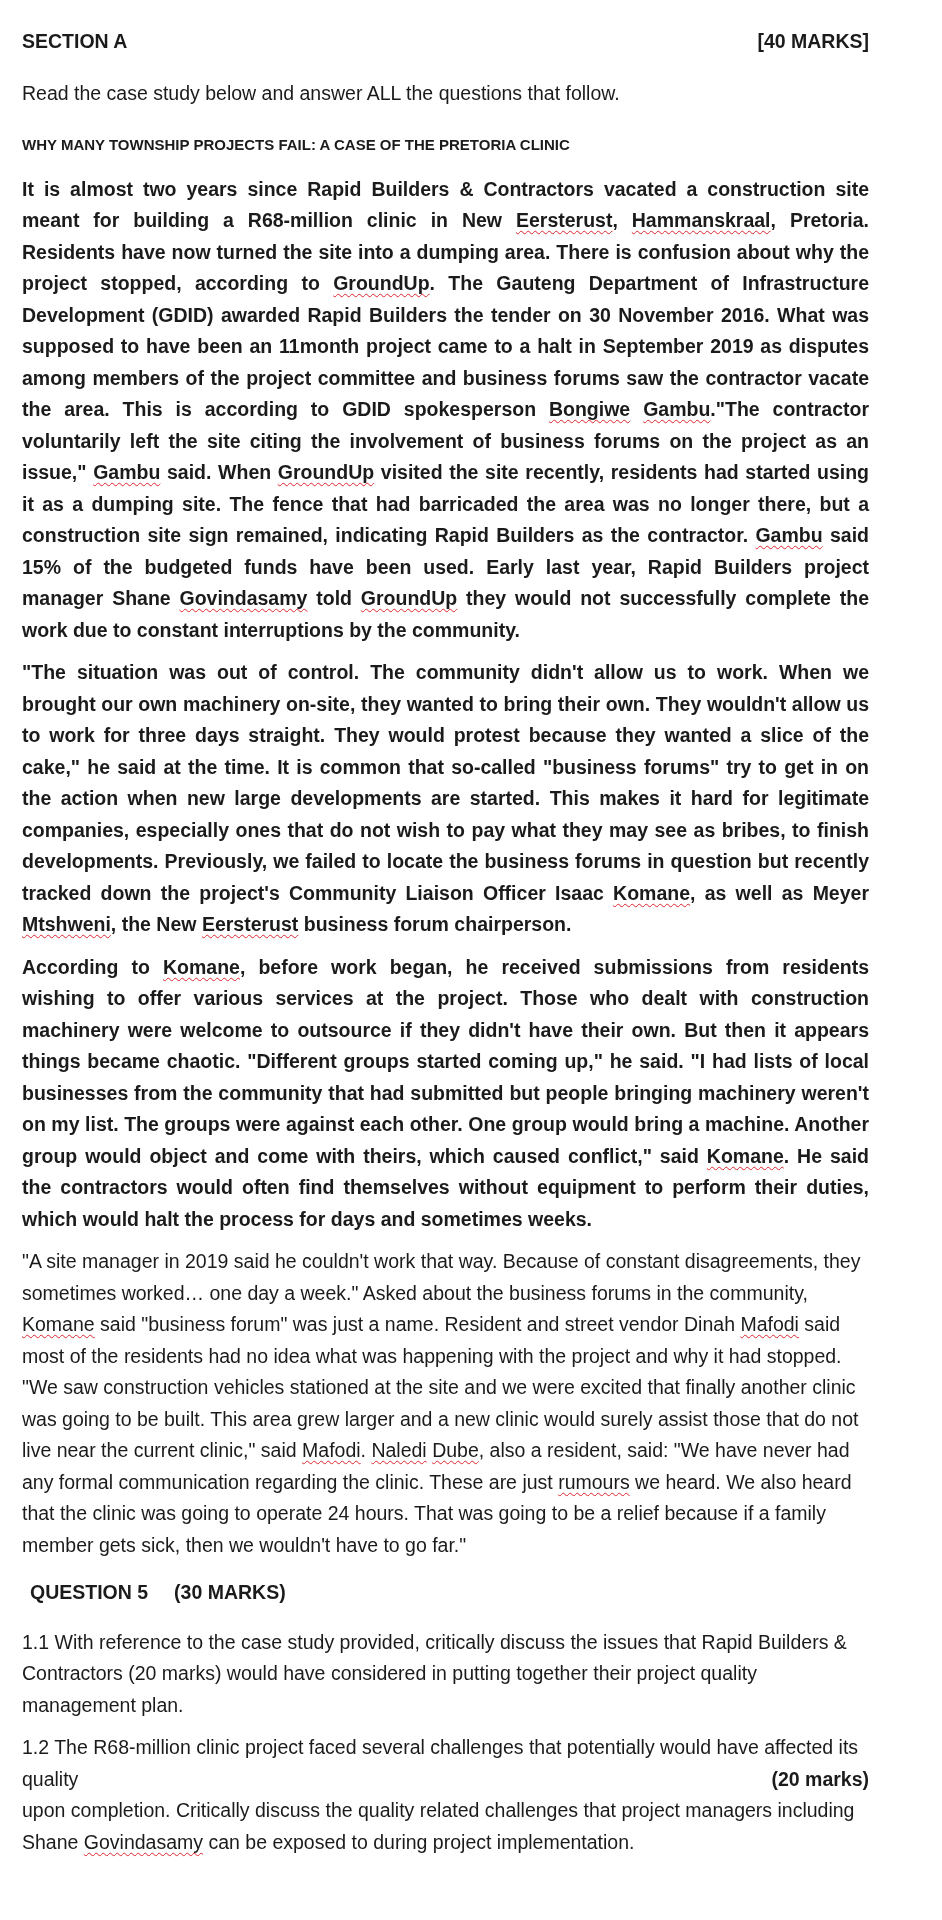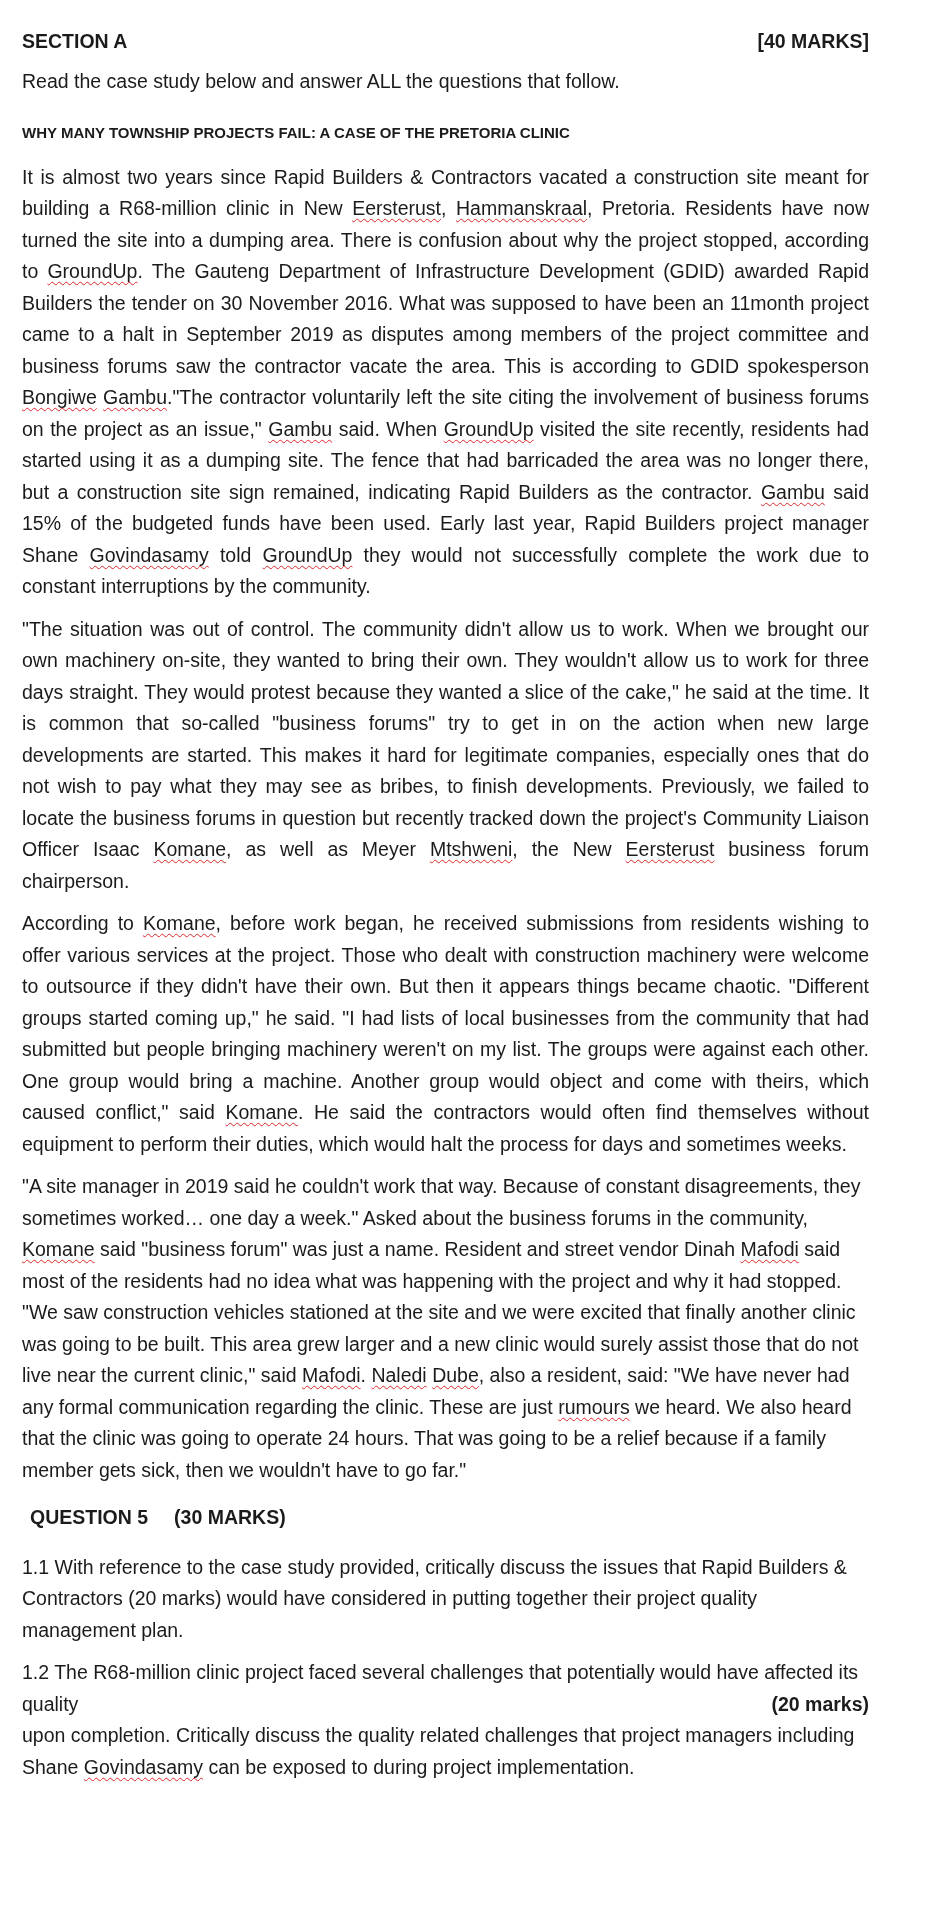--- a/index.html
+++ b/index.html
@@ -12,32 +12,32 @@
     line-height: 31.5px;
     color: #1b1b1b;
     overflow: hidden;
   }
   .doc { padding: 26px 73px 0 22px; }
   .sec-header {
     display: flex;
     justify-content: space-between;
     align-items: baseline;
     font-weight: 700;
-    margin-bottom: 8px;
+    margin-bottom: 20px;
   }
   .instruction { font-weight: 400; margin-bottom: 20px; }
   .case-title {
     font-size: 15px;
     line-height: 31.5px;
     font-weight: 700;
     margin-bottom: 13px;
     white-space: nowrap;
   }
   .para { margin-bottom: 11px; }
-  .justify { text-align: justify; }
+  .justify { text-align: justify; font-weight: bold; }
   .misspelled {
     text-decoration: underline;
     text-decoration-style: wavy;
     text-decoration-color: #e0262b;
     text-decoration-thickness: 1px;
     text-underline-offset: 3px;
     text-decoration-skip-ink: none;
   }
   .bold { font-weight: 400; }
   .q-header {

